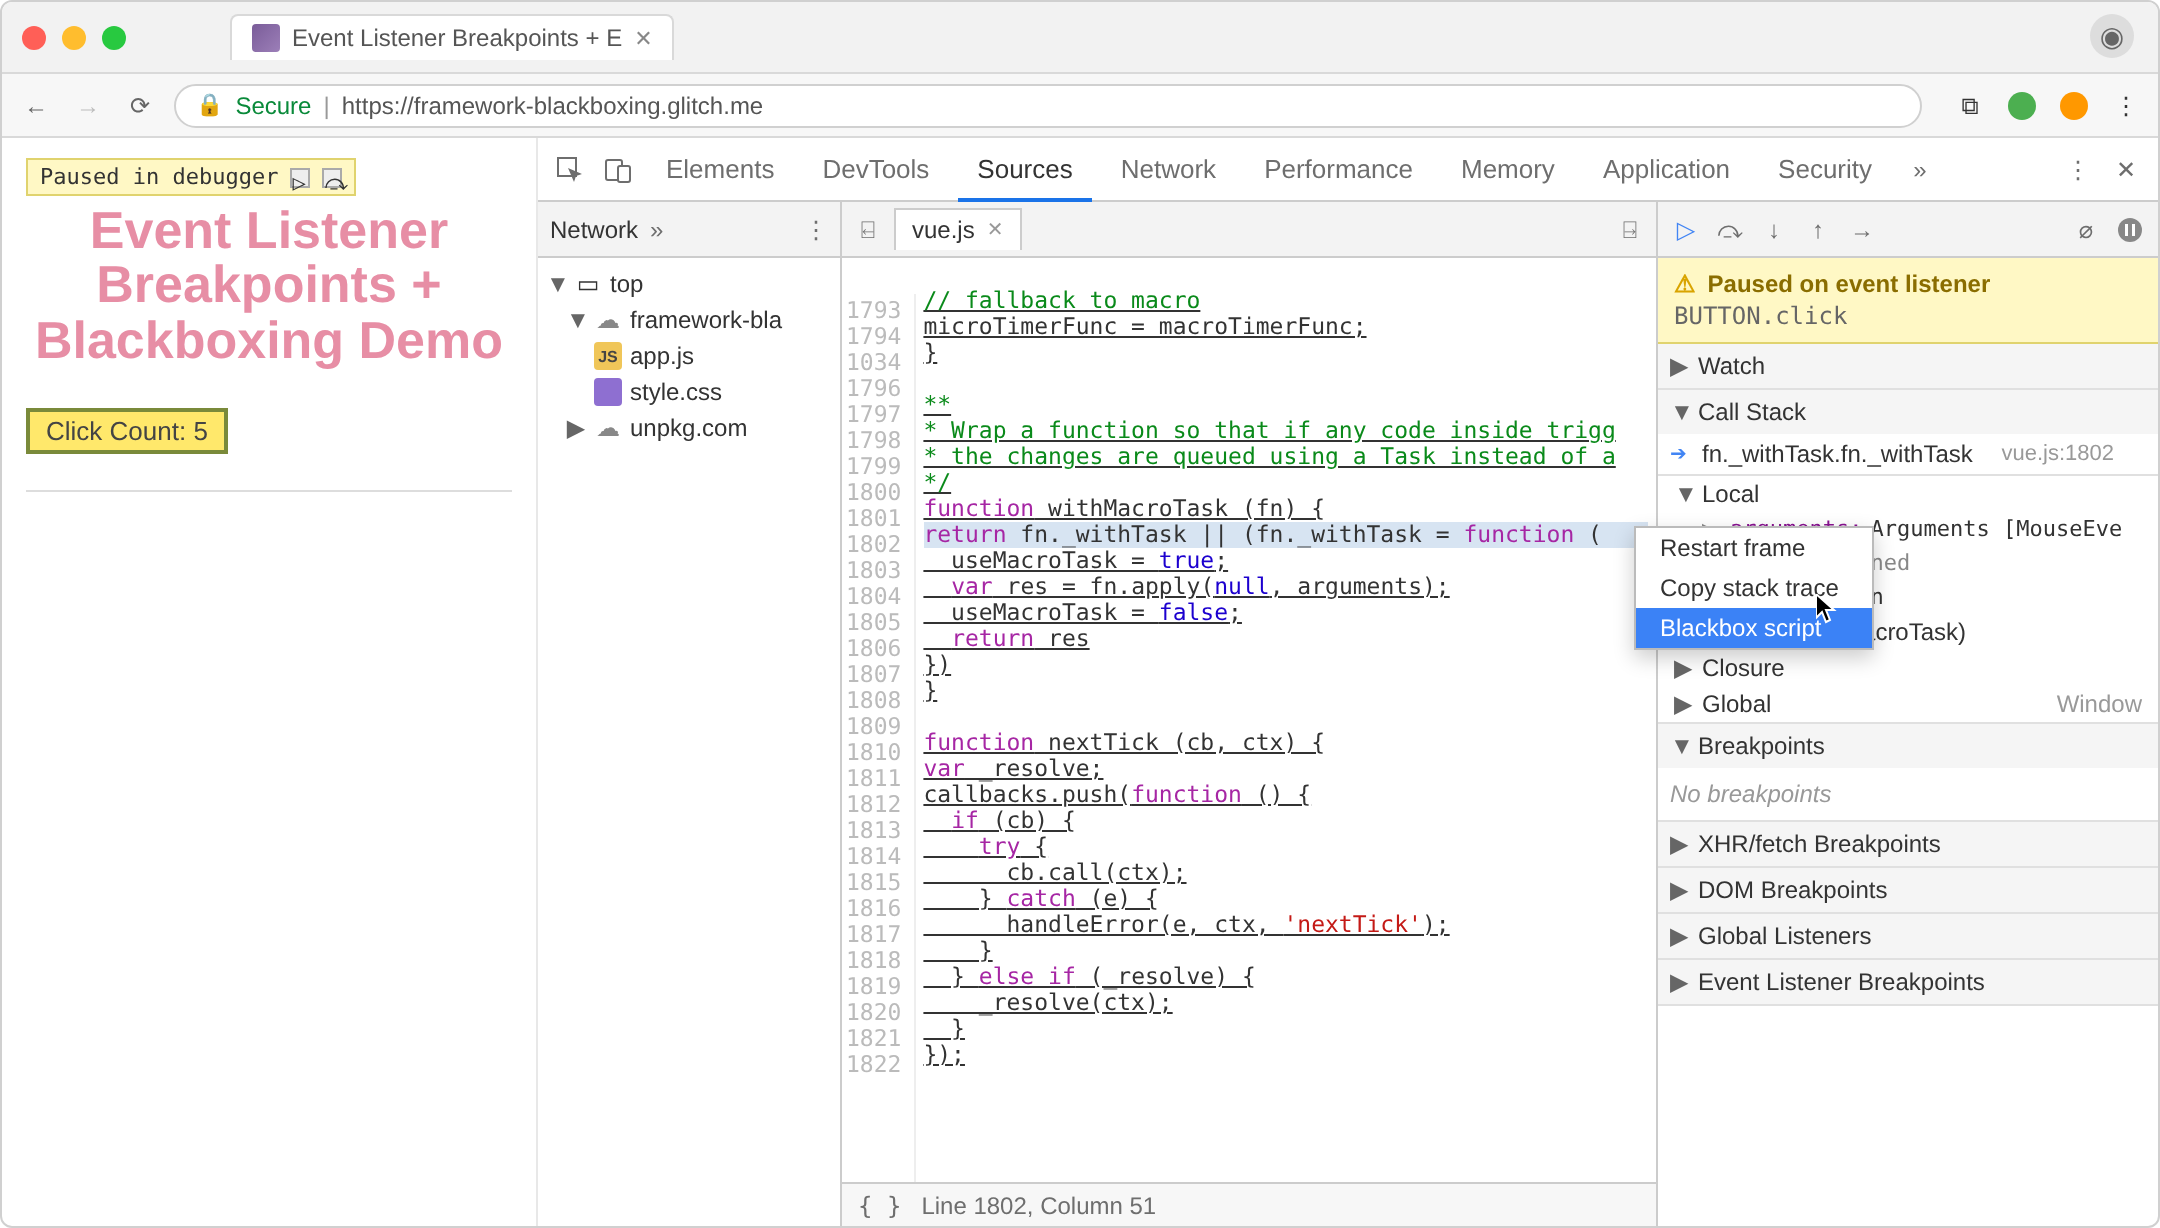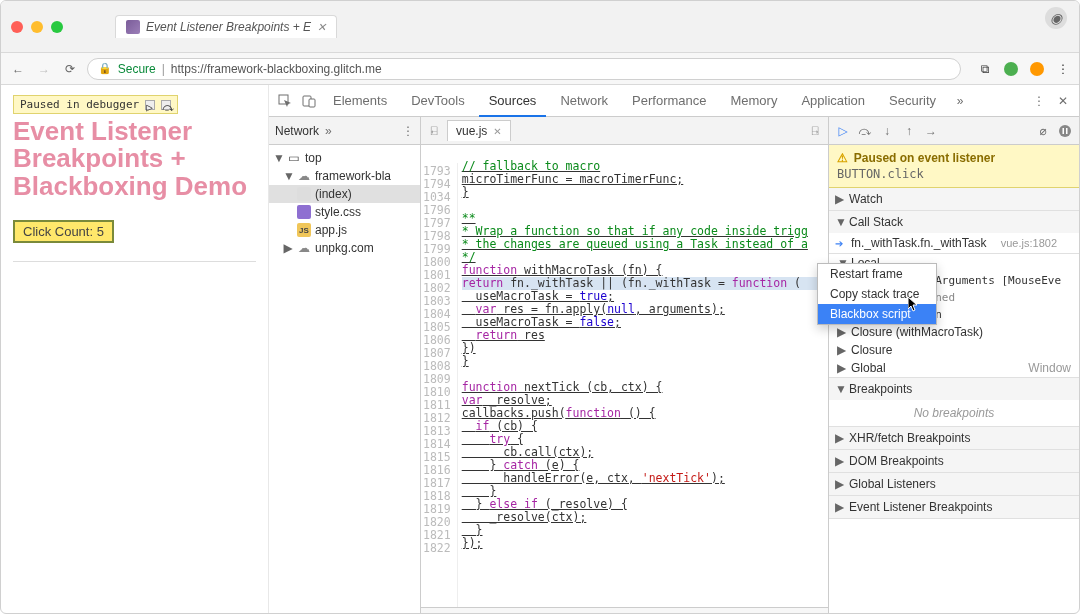--- a/index.html
+++ b/index.html
@@ -1,17 +1,17 @@
 <!DOCTYPE html>
 <html><head>
 <meta charset="utf-8">
 <style>
 * { margin: 0; padding: 0; box-sizing: border-box; }
 body { font-family: -apple-system, "Helvetica Neue", Arial, sans-serif; font-size: 12px; background: #fff; color: #333; width: 1080px; height: 614px; overflow: hidden; position: relative; border: 1px solid #d0d0d0; border-radius: 6px; }
-.titlebar { height: 52px; display: flex; align-items: center; padding: 12px 10px; background: #f2f2f2; border-bottom: 1px solid #d9d9d9; font-style: italic; }
+.titlebar { height: 36px; display: flex; align-items: center; padding: 12px 10px; background: #f2f2f2; border-bottom: 1px solid #d9d9d9; }
 .traffic { display: flex; gap: 8px; margin-right: 12px; }
 .dot { width: 12px; height: 12px; border-radius: 50%; }
 .dot.red { background: #ff5f57; }
 .dot.yellow { background: #ffbd2e; }
 .dot.green { background: #28c940; }
 .browser-tab { background: #fff; border: 1px solid #d9d9d9; border-bottom: none; border-radius: 4px 4px 0 0; padding: 4px 10px; display: flex; align-items: center; gap: 6px; font-size: 12px; color: #555; margin-left: 40px; }
 .browser-tab .close { color: #888; font-size: 11px; }
 .favicon { width: 14px; height: 14px; background: linear-gradient(135deg,#7a5c99,#9c7fb8); border-radius: 2px; }
 .addrbar { height: 32px; display: flex; align-items: center; padding: 0 8px; gap: 8px; background: #f7f7f7; border-bottom: 1px solid #d9d9d9; }
 .navbtn { width: 18px; height: 18px; display: flex; align-items: center; justify-content: center; color: #666; }
@@ -22,21 +22,21 @@
 .addr-icons { display: flex; gap: 10px; align-items: center; margin-left: 8px; }
 .addr-ico { width: 16px; height: 16px; display: flex; align-items: center; justify-content: center; }
 .ico-circle { width: 14px; height: 14px; border-radius: 50%; }
 .ico-green { background: #4caf50; }
 .ico-orange { background: #ff9800; }
 
 .content { display: flex; height: calc(100% - 68px); }
 .page { width: 268px; padding: 10px 12px; border-right: 1px solid #e8e8e8; overflow: hidden; }
 .paused-badge { display: inline-flex; align-items: center; gap: 6px; background: #fff8c5; border: 1px solid #e0d36e; padding: 2px 6px; font-family: monospace; font-size: 11px; margin-bottom: 4px; }
 .paused-badge .mini { width: 10px; height: 10px; border: 1px solid #aaa; background: #eee; }
-.page-title { color: #e78ea5; font-size: 26px; font-weight: 700; line-height: 1.05; margin-bottom: 14px; }
+.page-title { color: #e78ea5; font-size: 26px; font-weight: 700; line-height: 1.05; margin-bottom: 14px; text-align: center; }
 .click-count { display: inline-block; background: #ffe86b; border: 2px solid #7a8a3a; padding: 2px 8px; font-size: 13px; color: #444; margin-top: 6px; }
 .page hr { margin: 18px 0; border: none; border-top: 1px solid #ddd; }
 .page-link { font-size: 12px; color: #777; text-decoration: underline; line-height: 1.3; }
 
 .devtools { flex: 1; display: flex; flex-direction: column; }
 .dt-tabs { height: 32px; display: flex; align-items: center; border-bottom: 1px solid #ccc; padding: 0 6px; gap: 4px; }
 .dt-tool { width: 20px; height: 20px; display: flex; align-items: center; justify-content: center; color: #6e6e6e; }
 .dt-tab { padding: 0 10px; height: 32px; line-height: 32px; font-size: 13px; color: #6e6e6e; }
 .dt-tab.active { color: #333; border-bottom: 2px solid #1a73e8; }
 .dt-tabs .spacer { flex: 1; }
@@ -90,21 +90,21 @@
 .stack-row { padding: 3px 22px; display: flex; align-items: center; color: #333; position: relative; }
 .stack-row.curr::before { content: "➔"; position: absolute; left: 6px; color: #4285f4; font-size: 10px; }
 .stack-loc { margin-left: auto; color: #999; font-size: 11px; }
 .scope-row { padding: 2px 8px 2px 22px; font-family: monospace; font-size: 11px; color: #333; display: flex; align-items: center; gap: 4px; }
 .scope-row .k { color: #881391; }
 .scope-row .v { color: #888; }
 .scope-row .ar { color: #888; width: 10px; display: inline-block; }
 .scope-head { padding: 2px 8px; color: #333; display: flex; align-items: center; gap: 4px; }
 .scope-head .ar { width: 10px; color: #666; }
 .scope-head .rt { margin-left: auto; color: #999; }
-.no-bp { text-align: center; color: #999; font-style: italic; padding: 6px; }
+.no-bp { color: #999; font-style: italic; padding: 6px; }
 
 .ctx-menu { position: absolute; background: #fff; border: 1px solid #bbb; box-shadow: 0 4px 10px rgba(0,0,0,.2); font-size: 12px; z-index: 50; min-width: 120px; }
 .ctx-item { padding: 3px 12px; color: #333; white-space: nowrap; }
 .ctx-item.hover { background: #3b82f6; color: #fff; }
 .cursor { position: absolute; width: 12px; height: 16px; z-index: 60; }
 .cursor svg { width: 100%; height: 100%; }
 
 .avatar { width: 22px; height: 22px; border-radius: 50%; background: #ddd; display: flex; align-items: center; justify-content: center; color: #666; font-size: 14px; position: absolute; top: 6px; right: 12px; }
 </style>
 </head>
@@ -199,31 +199,27 @@
           <div class="tree-row">
               <span class="arr">▼</span>
               <span class="fi">▭</span>
               <span>top</span>
             </div>
           <div class="tree-row ind1">
               <span class="arr">▼</span>
               <span class="fi fi-cloud">☁</span>
               <span>framework-bla</span>
             </div>
-          <div class="tree-row ind2 sel">
-              <span class="fi fi-html"></span>
-              <span>(index)</span>
+          <div class="tree-row ind2">
+              <span class="fi fi-js">JS</span>
+              <span>app.js</span>
             </div>
           <div class="tree-row ind2">
               <span class="fi fi-css"></span>
               <span>style.css</span>
-            </div>
-          <div class="tree-row ind2">
-              <span class="fi fi-js">JS</span>
-              <span>app.js</span>
             </div>
           <div class="tree-row ind1">
               <span class="arr">▶</span>
               <span class="fi fi-cloud">☁</span>
               <span>unpkg.com</span>
             </div>
         </div>
       </div>
 
       <div class="editor">

